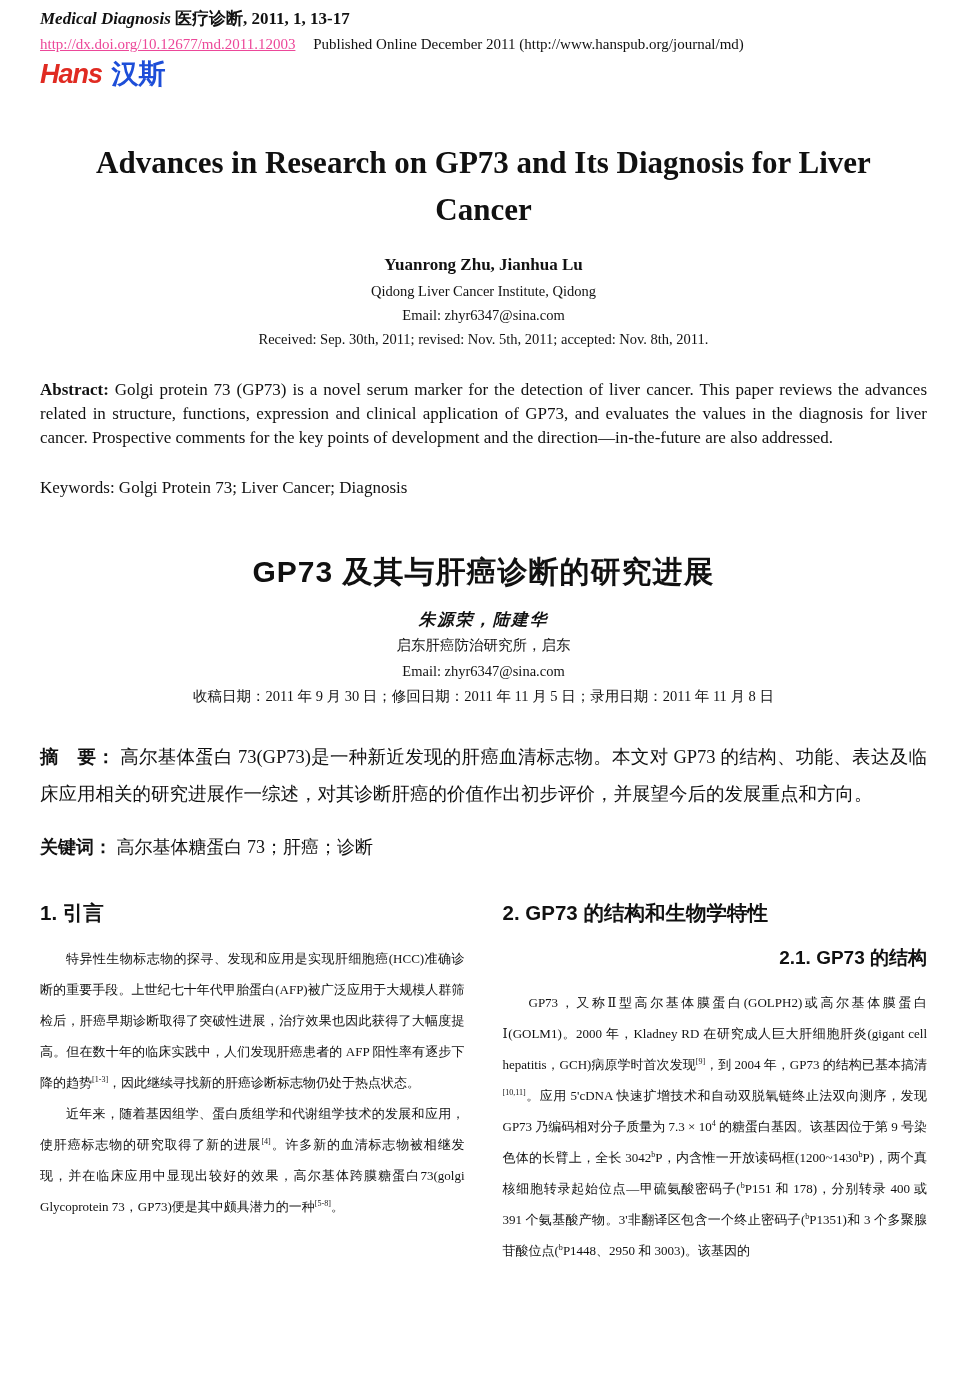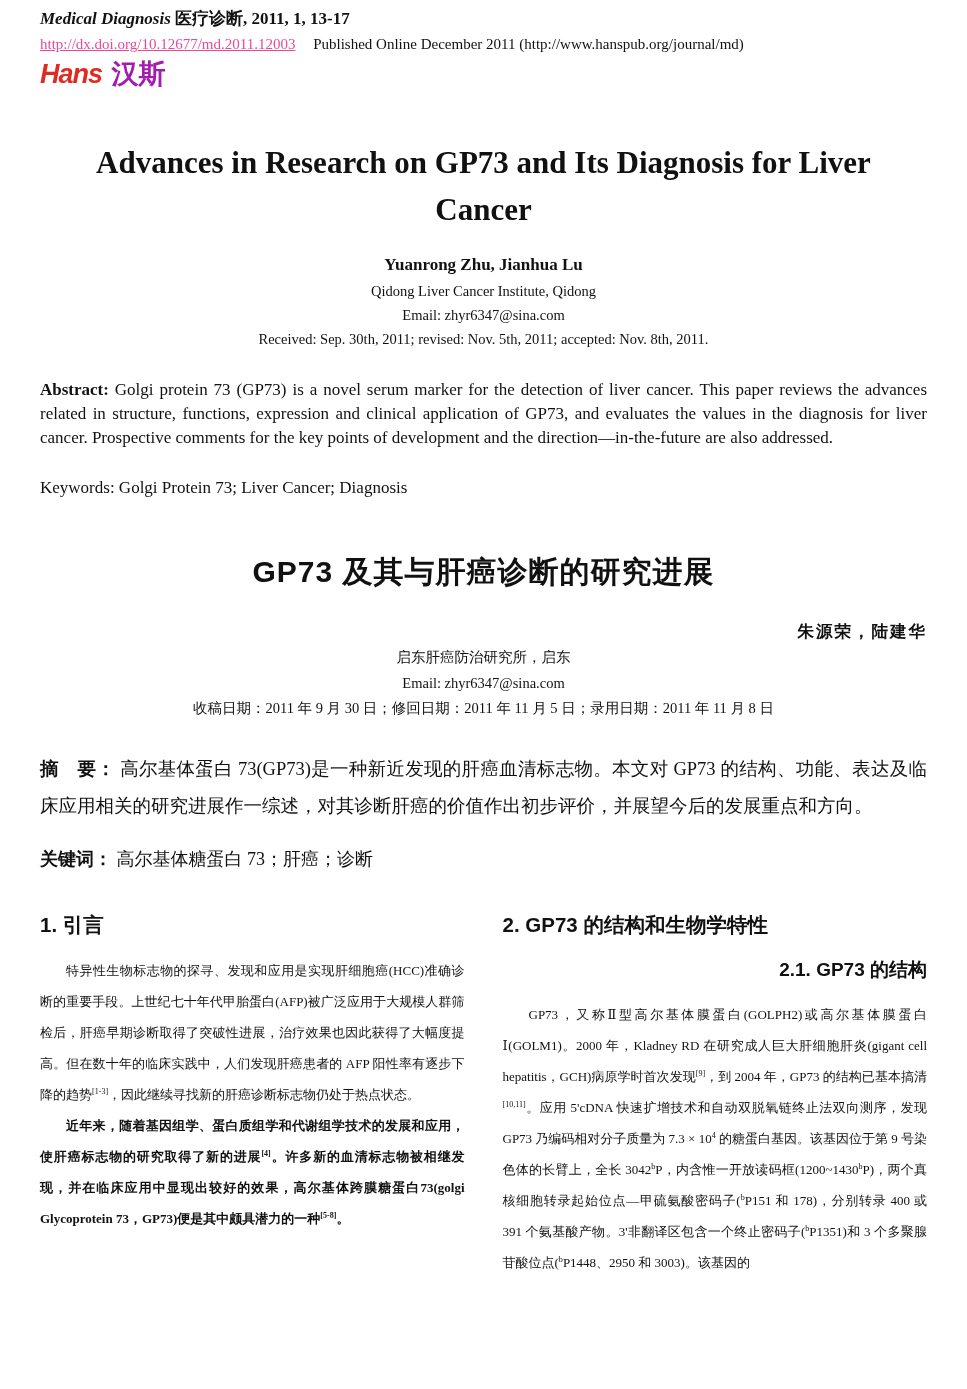--- a/index.html
+++ b/index.html
@@ -33,58 +33,58 @@
   }
   .authors-en { text-align: center; margin-top: 22px; font-size: 17px; font-weight: bold; }
   .meta-en { text-align: center; font-size: 14.5px; line-height: 1.5; margin-top: 2px; }
   .abstract-en { margin-top: 28px; font-size: 17px; line-height: 24px; text-align: justify; }
   .abstract-en .lbl { font-weight: bold; }
   .keywords-en { margin-top: 28px; font-size: 17px; }
   .keywords-en .lbl { font-weight: normal; }
   
   .title-cn { margin-top: 54px; text-align: center; font-size: 30px; font-weight: bold;
               font-family: "Liberation Sans", "DejaVu Sans", sans-serif; letter-spacing: 1px; }
-  .authors-cn { text-align: right; margin-top: 28px; font-size: 16.5px; font-weight: bold;
-                letter-spacing: 2px; }
+  .authors-cn { text-align: center; margin-top: 16px; font-size: 16.5px; font-weight: bold;
+                font-style: italic; letter-spacing: 2px; }
   .meta-cn { text-align: center; font-size: 14.5px; line-height: 1.55; margin-top: 3px; }
   .abstract-cn { margin-top: 30px; font-size: 18.5px; line-height: 37px; text-align: justify; }
   .abstract-cn .lbl, .keywords-cn .lbl {
     font-weight: bold; font-family: "Liberation Sans", "DejaVu Sans", sans-serif;
   }
   .keywords-cn { margin-top: 22px; font-size: 18px; }
   
   .columns { display: flex; gap: 38px; margin-top: 40px; }
   .col { width: 0; flex: 1 1 0; }
   .sec-h { font-family: "Liberation Sans", "DejaVu Sans", sans-serif;
            font-size: 20.5px; font-weight: bold; margin: 0 0 16px 0; }
   .sub-h { font-family: "Liberation Sans", "DejaVu Sans", sans-serif;
            font-size: 19px; font-weight: bold; margin: 18px 0 16px 0; text-align: right; }
   .body-p { font-size: 13px; line-height: 31px; text-align: justify; text-indent: 2em; }
-  .body-p + .body-p { margin-top: 0; font-weight: bold; }
+  .body-p + .body-p { margin-top: 0; }
   sup { font-size: 0.62em; line-height: 0; vertical-align: super; }
 </style>
 </head>
 <body>
 
 <div class="page">
 
   <div class="hdr">
     <div class="hdr-left">
       <div class="hdr-line1">
         <span class="jname">Medical Diagnosis</span>
         <span>医疗诊断, 2011, 1, 13-17</span>
       </div>
       <div class="hdr-line2">
         <a class="doi-link" style="color: #ec4899;">http://dx.doi.org/10.12677/md.2011.12003</a>
         <span class="pub-online">Published Online December 2011 (http://www.hanspub.org/journal/md)</span>
       </div>
     </div>
     <div class="logo">
       <span class="logo-hans" id="logo-hans" style="color: rgb(224, 43, 34);">Hans</span>
-      <span class="logo-cn" id="logo-cn" style="color: #a21caf;">汉斯</span>
+      <span class="logo-cn" id="logo-cn" style="color: #1d4ed8;">汉斯</span>
     </div>
   </div>
 
   <h1 class="title-en">Advances in Research on GP73 and Its Diagnosis for Liver Cancer</h1>
   <div class="authors-en">Yuanrong Zhu, Jianhua Lu</div>
   <div class="meta-en" style="margin-top:6px;">Qidong Liver Cancer Institute, Qidong</div>
   <div class="meta-en">Email: zhyr6347@sina.com</div>
   <div class="meta-en">Received: Sep. 30th, 2011; revised: Nov. 5th, 2011; accepted: Nov. 8th, 2011.</div>
 
   <p class="abstract-en">

